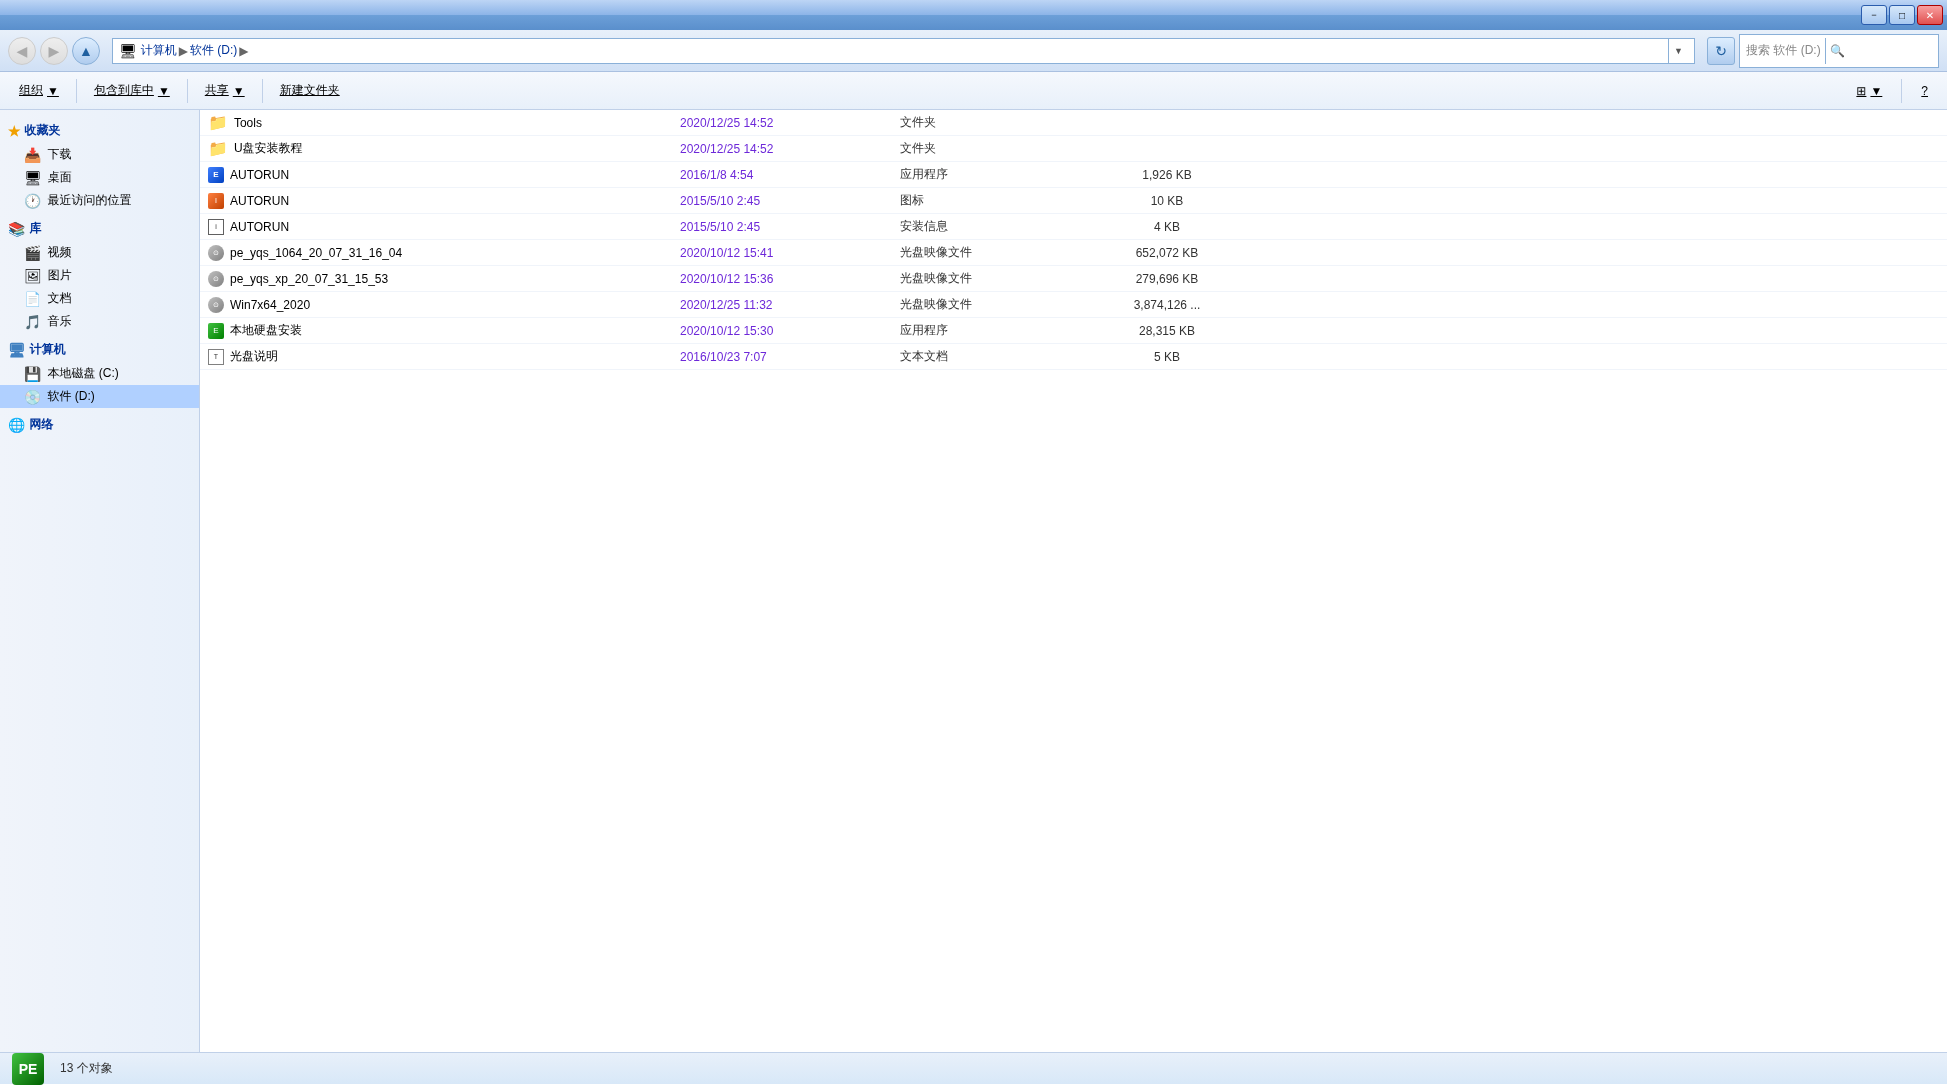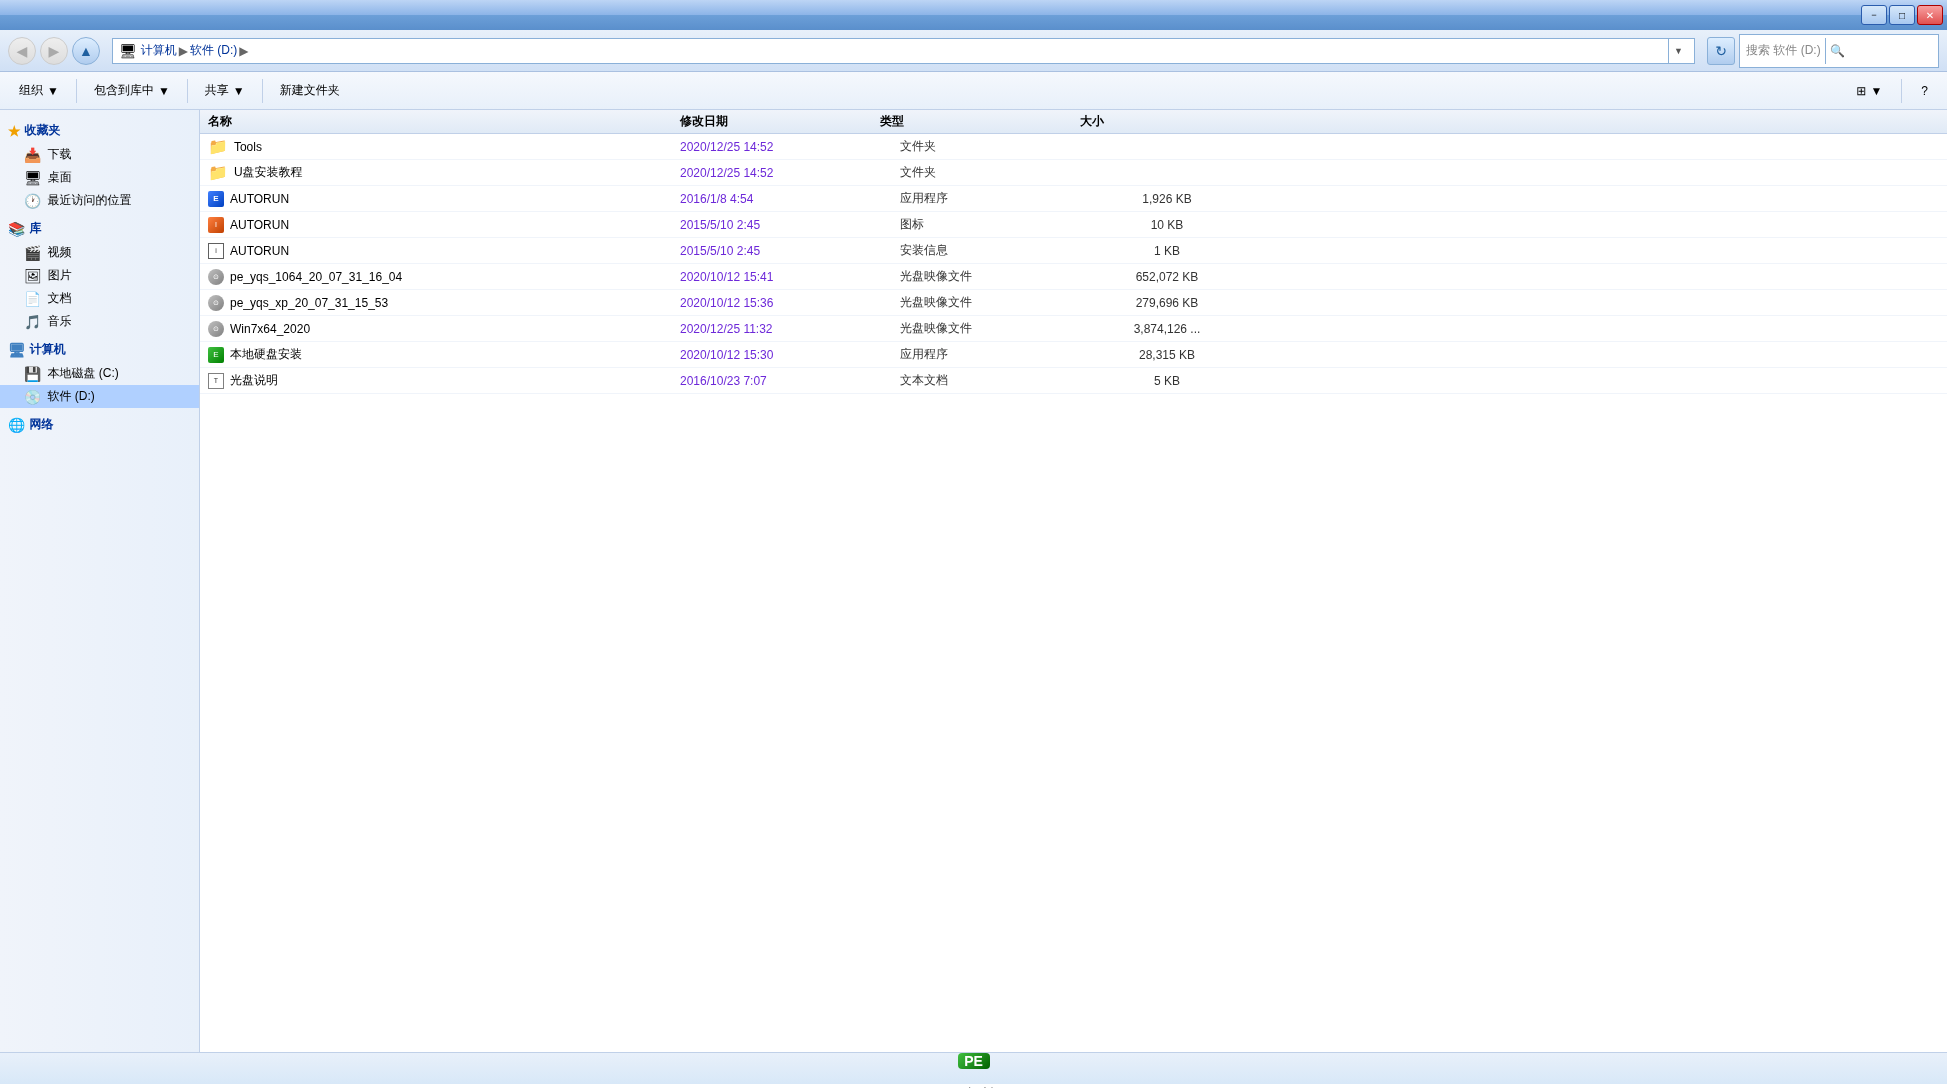--- a/index.html
+++ b/index.html
@@ -166,20 +166,21 @@
       padding: 0 10px;
       border: 1px solid transparent;
       background: transparent;
       border-radius: 3px;
       cursor: pointer;
       display: flex;
       align-items: center;
       gap: 4px;
       font-size: 12px;
       color: #000;
+      text-decoration: underline;
     }
     .toolbar-sep {
       width: 1px;
       height: 24px;
       background: #c0d0e8;
       margin: 0 4px;
     }
     .toolbar-right {
       margin-left: auto;
       display: flex;
@@ -281,21 +282,20 @@
     .statusbar {
       height: 32px;
       background: linear-gradient(to bottom, #e8f0fa, #d8e8f8);
       border-top: 1px solid #c0d0e8;
       display: flex;
       align-items: center;
       padding: 0 12px;
       font-size: 12px;
       color: #333;
       gap: 16px;
-      flex-direction: column;
     }
     .status-app-icon {
       width: 32px;
       height: 32px;
       background: linear-gradient(135deg, #40c040, #006000);
       border-radius: 4px;
       display: flex;
       align-items: center;
       justify-content: center;
       color: #fff;
@@ -435,26 +435,20 @@
     <div class="sidebar-section">
       <div class="sidebar-section-header">
         <span class="network-icon">🌐</span>
         <span>网络</span>
       </div>
     </div>
   </div>
 
   <div class="file-list">
 
-    <div class="file-list-header">
-      <div class="col-name">名称</div>
-      <div class="col-date">修改日期</div>
-      <div class="col-type">类型</div>
-      <div class="col-size">大小</div>
-    </div>
 
     <div id="file-rows">
         <div class="file-row">
       <div class="file-name-cell">
         <span style="font-size:16px;color:#f0c040">📁</span>
         <span>Tools</span>
       </div>
       <div class="file-date-cell">2020/12/25 14:52</div>
       <div class="file-type-cell">文件夹</div>
       <div class="file-size-cell"></div>
@@ -486,21 +480,21 @@
       <div class="file-type-cell">图标</div>
       <div class="file-size-cell">10 KB</div>
     </div>
         <div class="file-row">
       <div class="file-name-cell">
         <span style="width:16px;height:16px;background:#fff;border:1px solid #606060;display:inline-flex;align-items:center;justify-content:center;font-size:7px;color:#333">i</span>
         <span>AUTORUN</span>
       </div>
       <div class="file-date-cell">2015/5/10 2:45</div>
       <div class="file-type-cell">安装信息</div>
-      <div class="file-size-cell">1 KB</div>
+      <div class="file-size-cell">4 KB</div>
     </div>
         <div class="file-row">
       <div class="file-name-cell">
         <span style="width:16px;height:16px;background:linear-gradient(135deg,#c0c0c0,#808080);border-radius:8px;display:inline-flex;align-items:center;justify-content:center;font-size:7px;color:#fff">⊙</span>
         <span>pe_yqs_1064_20_07_31_16_04</span>
       </div>
       <div class="file-date-cell">2020/10/12 15:41</div>
       <div class="file-type-cell">光盘映像文件</div>
       <div class="file-size-cell">652,072 KB</div>
     </div>

